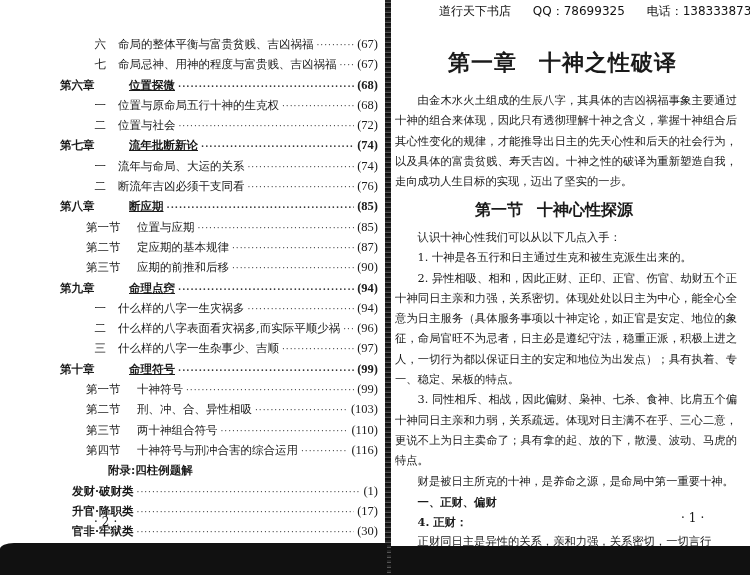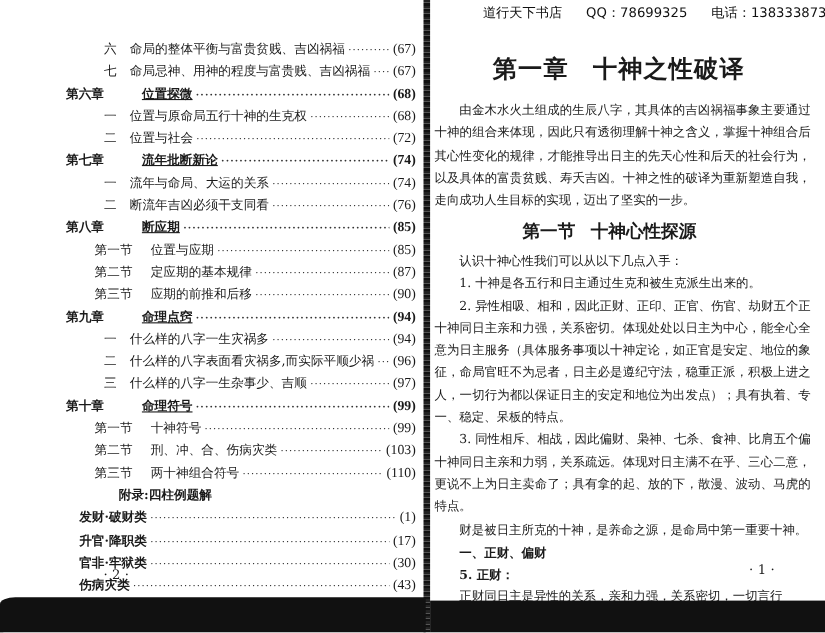--- a/index.html
+++ b/index.html
@@ -144,28 +144,33 @@
         <span class="lbl"><span class="num">第十章</span><span class="ttl">命理符号</span></span>
         <span class="dots"></span>
         <span class="pg">(99)</span>
       </div>
       <div class="toc-row lvl-section">
         <span class="lbl"><span class="num">第一节</span><span class="ttl">十神符号</span></span>
         <span class="dots"></span>
         <span class="pg">(99)</span>
       </div>
       <div class="toc-row lvl-section">
-        <span class="lbl"><span class="num">第二节</span><span class="ttl">刑、冲、合、伤病灾类</span></span>
+        <span class="lbl"><span class="num">第二节</span><span class="ttl">刑、冲、合、异性相吸</span></span>
         <span class="dots"></span>
         <span class="pg">(103)</span>
       </div>
       <div class="toc-row lvl-section">
         <span class="lbl"><span class="num">第三节</span><span class="ttl">两十神组合符号</span></span>
         <span class="dots"></span>
         <span class="pg">(110)</span>
+      </div>
+      <div class="toc-row lvl-section">
+        <span class="lbl"><span class="num">第四节</span><span class="ttl">十神符号与刑冲合害的综合运用</span></span>
+        <span class="dots"></span>
+        <span class="pg">(116)</span>
       </div>
       <div class="toc-row lvl-appendix">
         <span class="lbl"><span class="ttl">附录:四柱例题解</span></span>
       </div>
       <div class="toc-row lvl-appendix-item">
         <span class="lbl"><span class="ttl">发财·破财类</span></span>
         <span class="dots"></span>
         <span class="pg">(1)</span>
       </div>
       <div class="toc-row lvl-appendix-item">
@@ -207,20 +212,20 @@
   <div class="section-title">
     <span>第一节</span><span class="gap"></span><span>十神心性探源</span>
   </div>
   <div class="body-text body2" id="paras">
       <p class="indent">认识十神心性我们可以从以下几点入手：</p>
       <p class="indent">1. 十神是各五行和日主通过生克和被生克派生出来的。</p>
       <p class="indent">2. 异性相吸、相和，因此正财、正印、正官、伤官、劫财五个正十神同日主亲和力强，关系密切。体现处处以日主为中心，能全心全意为日主服务（具体服务事项以十神定论，如正官是安定、地位的象征，命局官旺不为忌者，日主必是遵纪守法，稳重正派，积极上进之人，一切行为都以保证日主的安定和地位为出发点）；具有执着、专一、稳定、呆板的特点。</p>
       <p class="indent">3. 同性相斥、相战，因此偏财、枭神、七杀、食神、比肩五个偏十神同日主亲和力弱，关系疏远。体现对日主满不在乎、三心二意，更说不上为日主卖命了；具有拿的起、放的下，散漫、波动、马虎的特点。</p>
       <p class="indent">财是被日主所克的十神，是养命之源，是命局中第一重要十神。</p>
       <p class="indent bold">一、正财、偏财</p>
-      <p class="indent bold">5. 正财：</p>
+      <p class="indent bold">4. 正财：</p>
       <p class="indent">正财同日主是异性的关系，亲和力强，关系密切，一切言行</p>
     </div>
   <div class="page-num-right">·1·</div>
 </div>
 
 <div class="bottom-edge-left"></div>
 <div class="bottom-edge-right"></div>
 
 </body></html>

